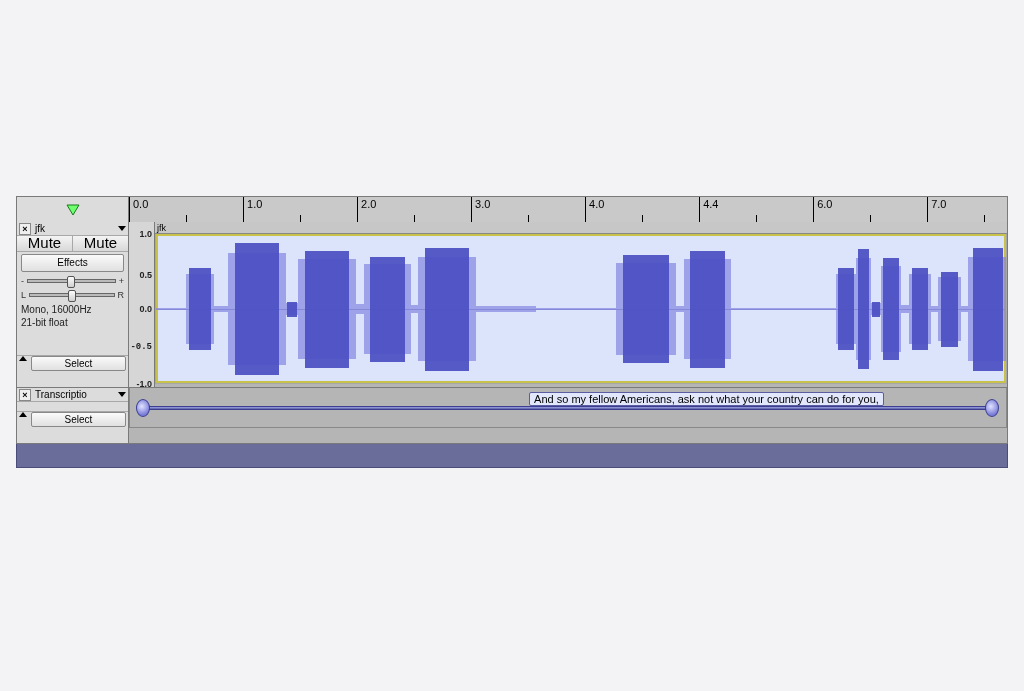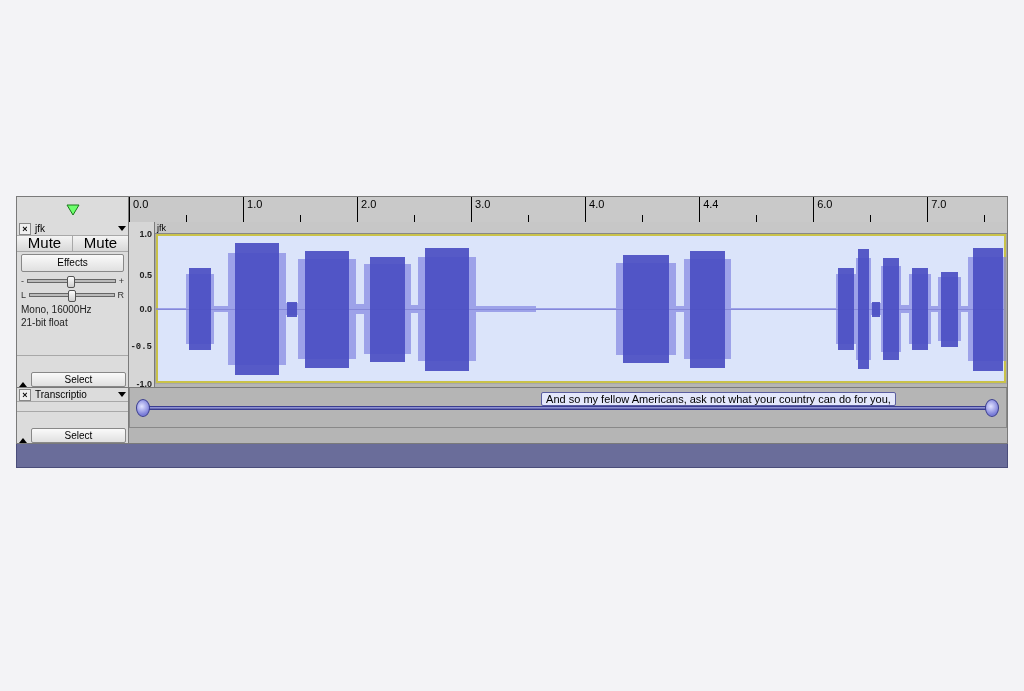--- a/index.html
+++ b/index.html
@@ -162,21 +162,21 @@
   }
   .ctrl-meta {
     font-size: 10px;
     padding: 2px 4px;
     line-height: 11px;
     color: #222;
   }
   .ctrl-select-row {
     height: 32px;
     display: flex;
-    align-items: flex-end;
+    align-items: flex-start;
     border-top: 1px solid #a8a8a8;
     padding: 0 2px;
     gap: 4px;
     margin-top: auto;
   }
   .ctrl-collapse-arrow {
     width: 0; height: 0;
     border-left: 4px solid transparent;
     border-right: 4px solid transparent;
     border-bottom: 5px solid #000;
@@ -284,21 +284,20 @@
     position: absolute;
     top: 4px;
     height: 14px;
     line-height: 12px;
     font-size: 11px;
     padding: 0 4px;
     background: #e3e7fb;
     border: 1px solid #5a5da0;
     border-radius: 2px;
     white-space: nowrap;
-    margin-left: 12px;
   }
 
   
   .bottom-strip {
     height: 24px;
     background: #6a6d9a;
     border: 1px solid #4a4d7a;
     border-top: none;
   }
 </style>

